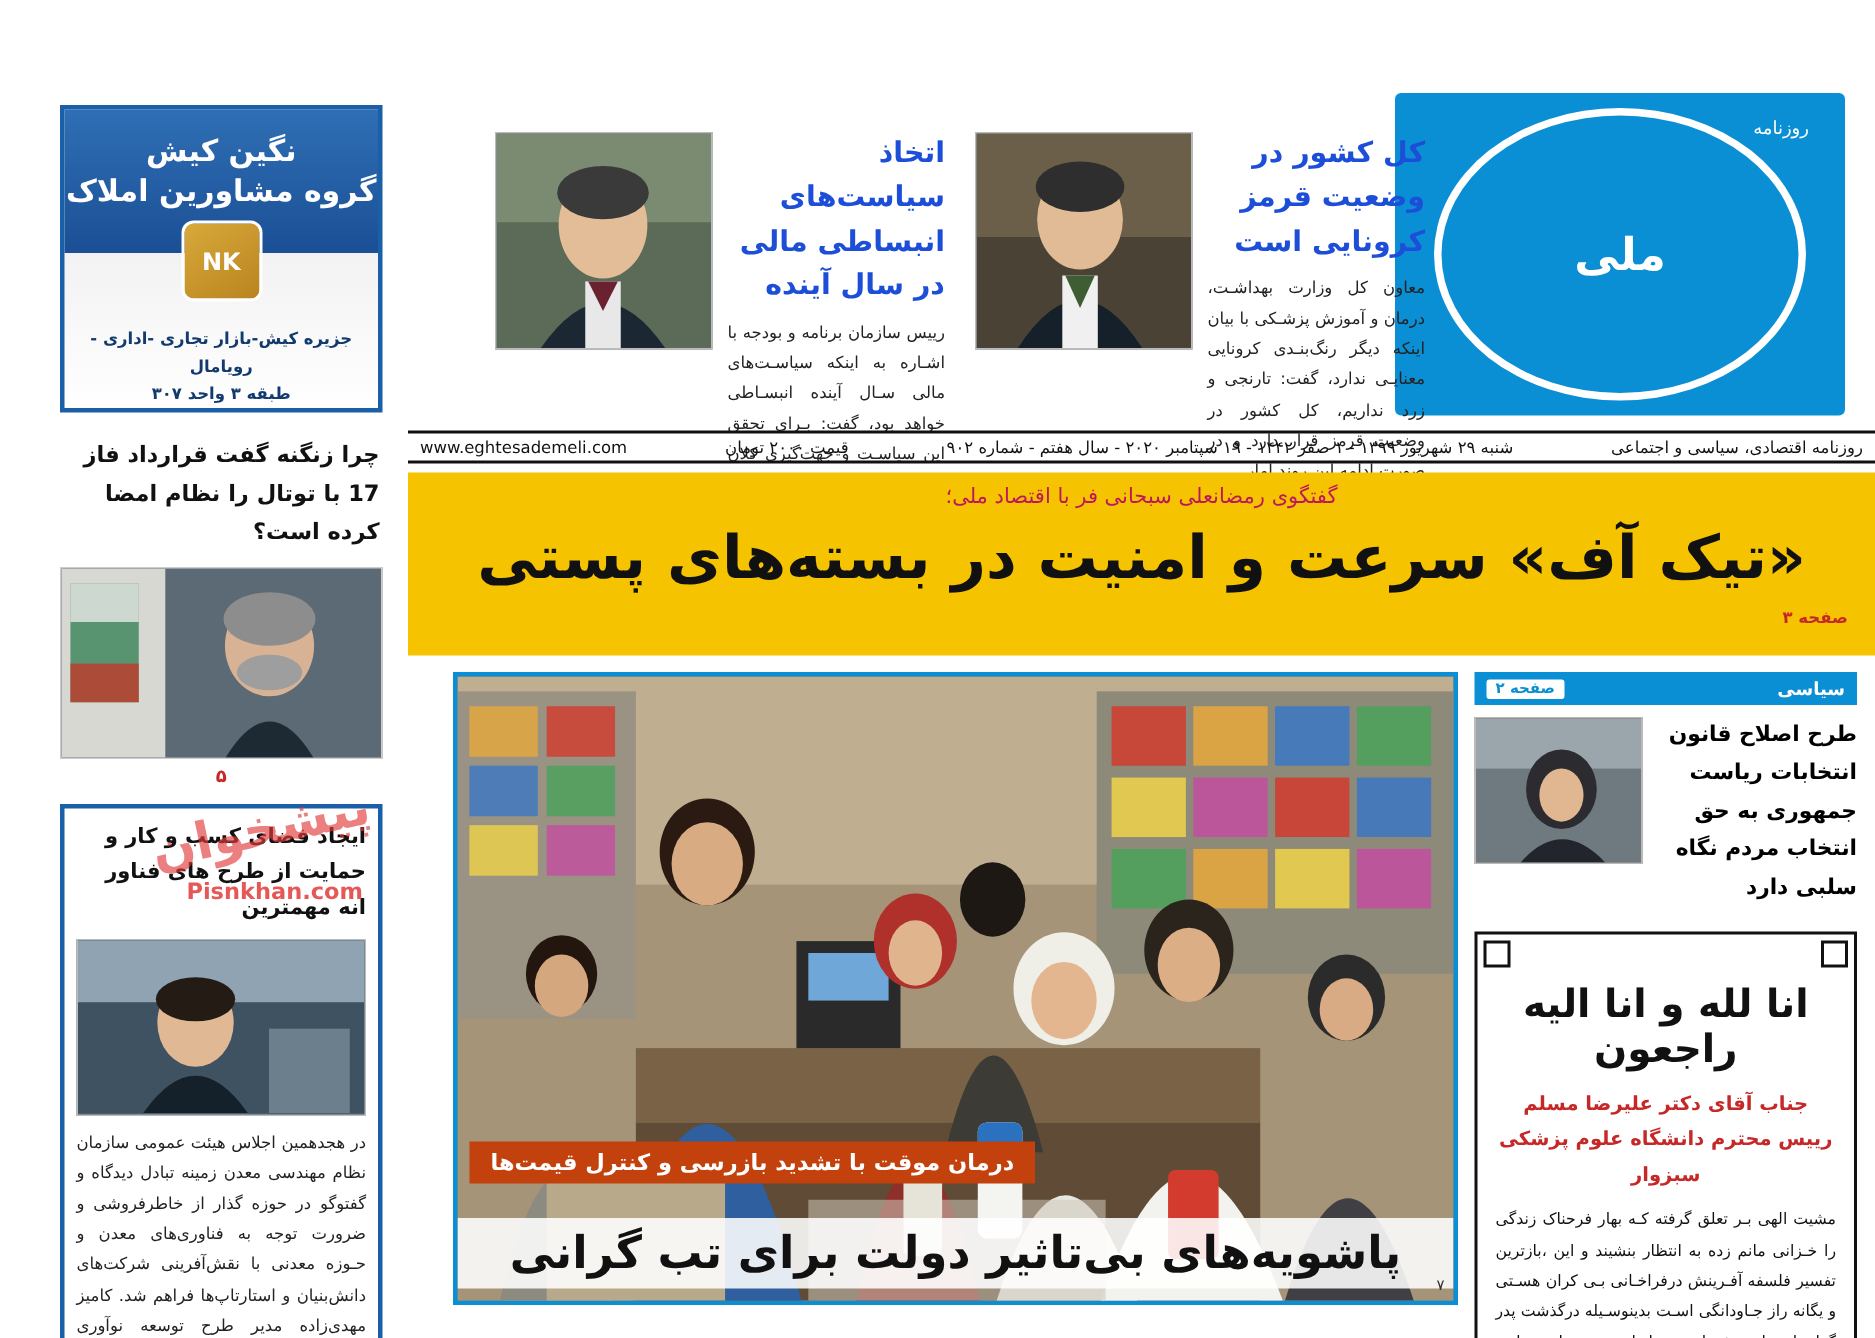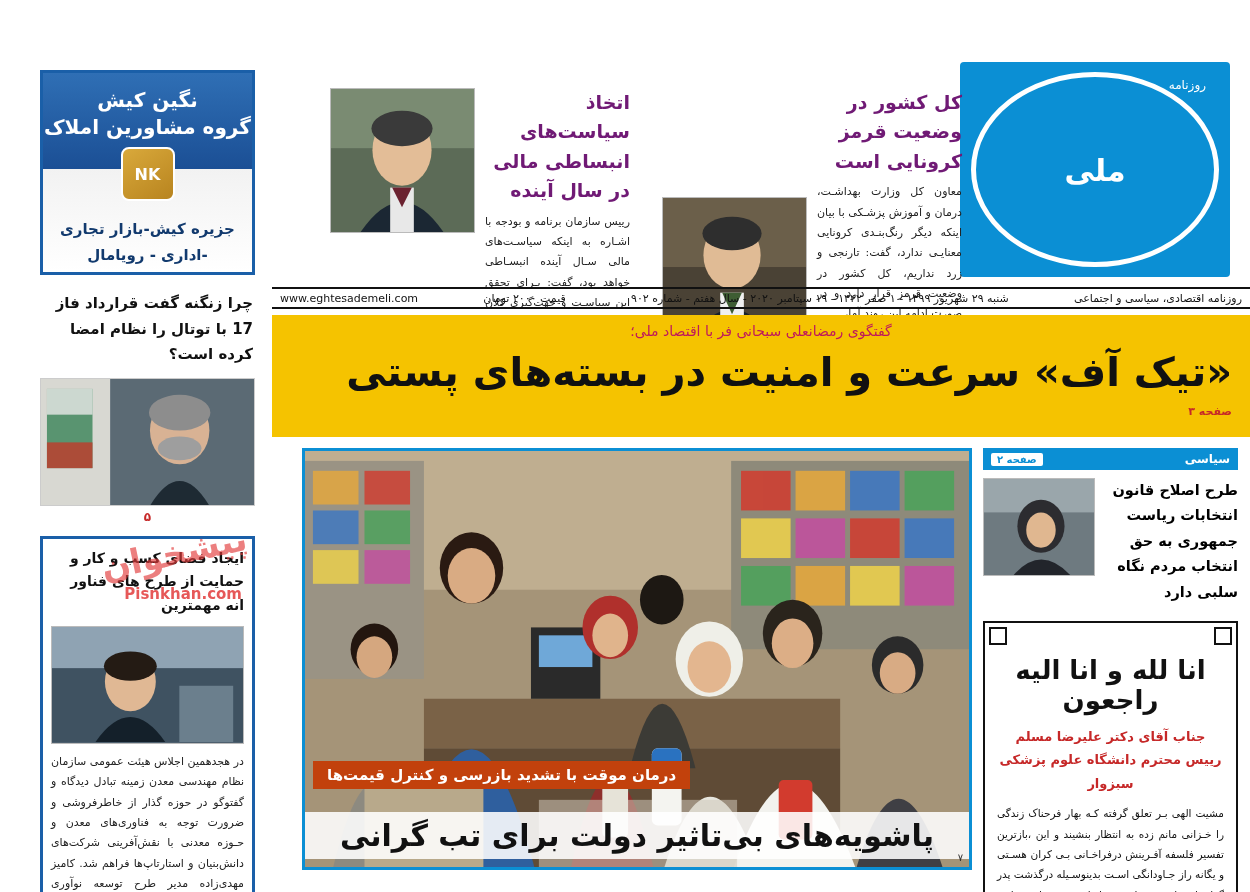--- a/index.html
+++ b/index.html
@@ -25,21 +25,21 @@
     color: #ffffff; font-weight: bold; font-size: 20px; line-height: 1.35;
     padding-top: 14px;
   }
   .ad-logo {
     width: 54px; height: 54px; margin: 8px auto 4px; border-radius: 8px;
     background: linear-gradient(145deg,#d9a93b,#b8841f);
     border: 2px solid #fff; display:flex; align-items:center; justify-content:center;
     color:#fff; font-weight:bold; font-size:16px;
     position: relative; top: -2px;
   }
-  .ad-sub { color:#123a6e; font-size:15px; line-height:1.7; margin-top:14px; font-weight:bold;}
+  .ad-sub { color:#123a6e; font-size:11px; line-height:1.7; margin-top:14px; font-weight:bold;}
   .ad-phones { color:#0b2d63; font-size:10.5px; line-height:1.55; margin-top:5px; direction:ltr;}
   .ad-phones span { display:block; }
 
   .side-headline {
     margin-top: 16px; font-size: 15px; line-height: 1.7; font-weight: bold;
     color:#111; text-align: right; padding: 0 2px;
   }
   .side-photo {
     margin-top: 10px; width: 100%; height: 128px; border:1px solid #ccc;
     background: #7d8a94; position: relative; overflow:hidden;
@@ -60,59 +60,59 @@
     font-weight:bold; opacity:.85; pointer-events:none; direction:ltr;
   }
   .side-photo2 { margin-top:8px; width:100%; height:118px; background:#4d5f6e; border:1px solid #bbb; position:relative; overflow:hidden;}
   .side-text {
     margin-top:8px; font-size:11px; line-height:1.85; text-align:justify; color:#222;
   }
 
   
   .masthead { position:absolute; right:0; top:0; width: 990px; height: 285px; }
   .logo-block {
-    position:absolute; right: 20px; top: 62px; width: 270px; height: 215px;
+    position:absolute; right: 20px; top: 62px; width: 300px; height: 215px;
     background:#0b8fd4; border-radius: 4px;
     display:flex; align-items:center; justify-content:center;
   }
   .logo-oval {
     width: 248px; height: 195px; border: 5px solid #fff; border-radius: 50%;
     display:flex; flex-direction:column; align-items:center; justify-content:center;
     color:#fff;
   }
   .logo-main { font-size: 62px; font-weight:bold; letter-spacing:-2px; line-height:1; }
   .logo-sub { font-size: 30px; font-weight:bold; margin-top:2px; }
   .logo-pre { font-size: 12px; position:absolute; top:16px; right:24px; color:#fff; }
   .lead-head {
-    font-size: 19px; font-weight:bold; line-height:1.55; color:#701a75; text-align:right;
+    font-size: 19px; font-weight:bold; line-height:1.55; color:#1d4ed8; text-align:right;
   }
   .lead-photo { width: 145px; height: 145px; background:#5e6d78; border:1px solid #bbb; overflow:hidden; position:relative;}
   .lead-body { font-size: 11px; line-height:1.85; text-align:justify; color:#222; margin-top:6px;}
   .lead-page { color:#c62828; font-size:11px; font-weight:bold; margin-top:4px; }
 
-  .story1 { position:absolute; top: 88px; right: 288px; width: 300px; display:flex; gap:10px;align-items:flex-end; }
+  .story1 { position:absolute; top: 88px; right: 300px; width: 300px; display:flex; gap:10px; }
   .story2 { position:absolute; top: 88px; right: 620px; width: 300px; display:flex; gap:10px; }
 
   
   .infobar {
     position:absolute; top: 287px; right: 0; left: 272px; height: 22px;
     border-top: 2px solid #111; border-bottom: 2px solid #111;
     display:flex; align-items:center; justify-content:space-between;
     font-size: 11px; color:#111; padding: 0 8px; direction: rtl;
   }
   .infobar span { white-space: nowrap; }
 
   
   .banner {
     position:absolute; top: 315px; right: 0; left: 272px; height: 122px;
     background:#f5c300; padding: 8px 18px 0;
   }
   .banner-kicker { font-size: 14px; color:#be185d; text-align:center; font-weight:normal; }
   .banner-title {
-    font-size: 40px; font-weight:bold; color:#111; text-align:right;
+    font-size: 40px; font-weight:bold; color:#111; text-align:center;
     line-height:1.35; margin-top: 6px;
   }
   .banner-page { font-size: 11px; color:#c62828; font-weight:bold; margin-top:6px; text-align:right;}
 
   
   .mainphoto {
     position:absolute; top: 448px; right: 278px; width: 670px; height: 422px;
     border: 3px solid #0b8fd4; overflow:hidden; background:#8d8274;
   }
   .mp-scene { position:absolute; inset:0; }

